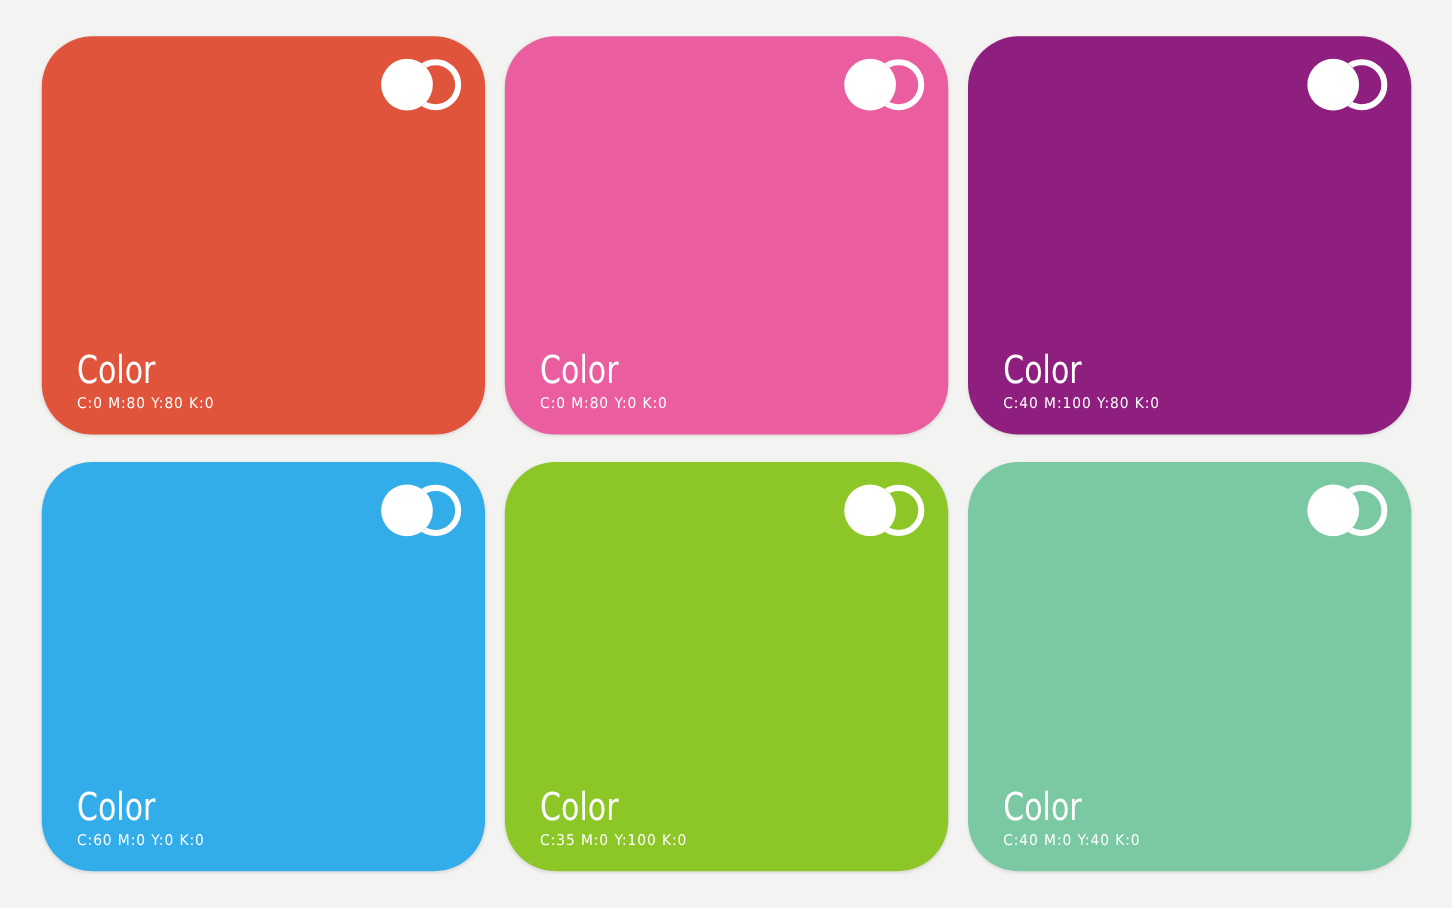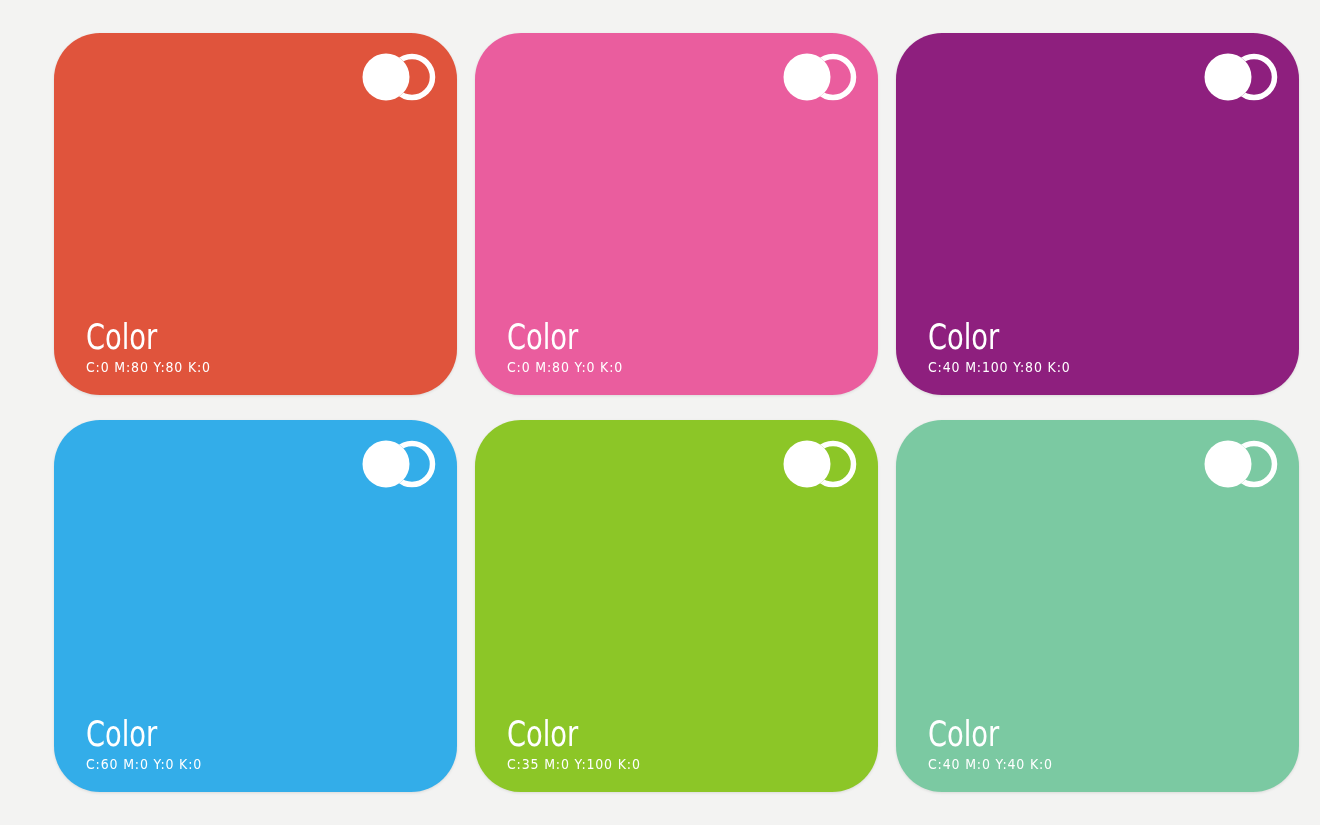--- a/index.html
+++ b/index.html
@@ -8,21 +8,21 @@
   }
   body {
     width: 1320px;
     height: 825px;
     background: #f3f3f2;
     font-family: "Liberation Sans", sans-serif;
     overflow: hidden;
   }
   #swatch-grid {
     position: absolute;
-    left: 54px;
+    left: 38px;
     top: 33px;
     width: 1245px;
     height: 759px;
     display: grid;
     grid-template-columns: repeat(3, 403px);
     grid-template-rows: 362px 372px;
     column-gap: 18px;
     row-gap: 25px;
   }
   .swatch-card {

